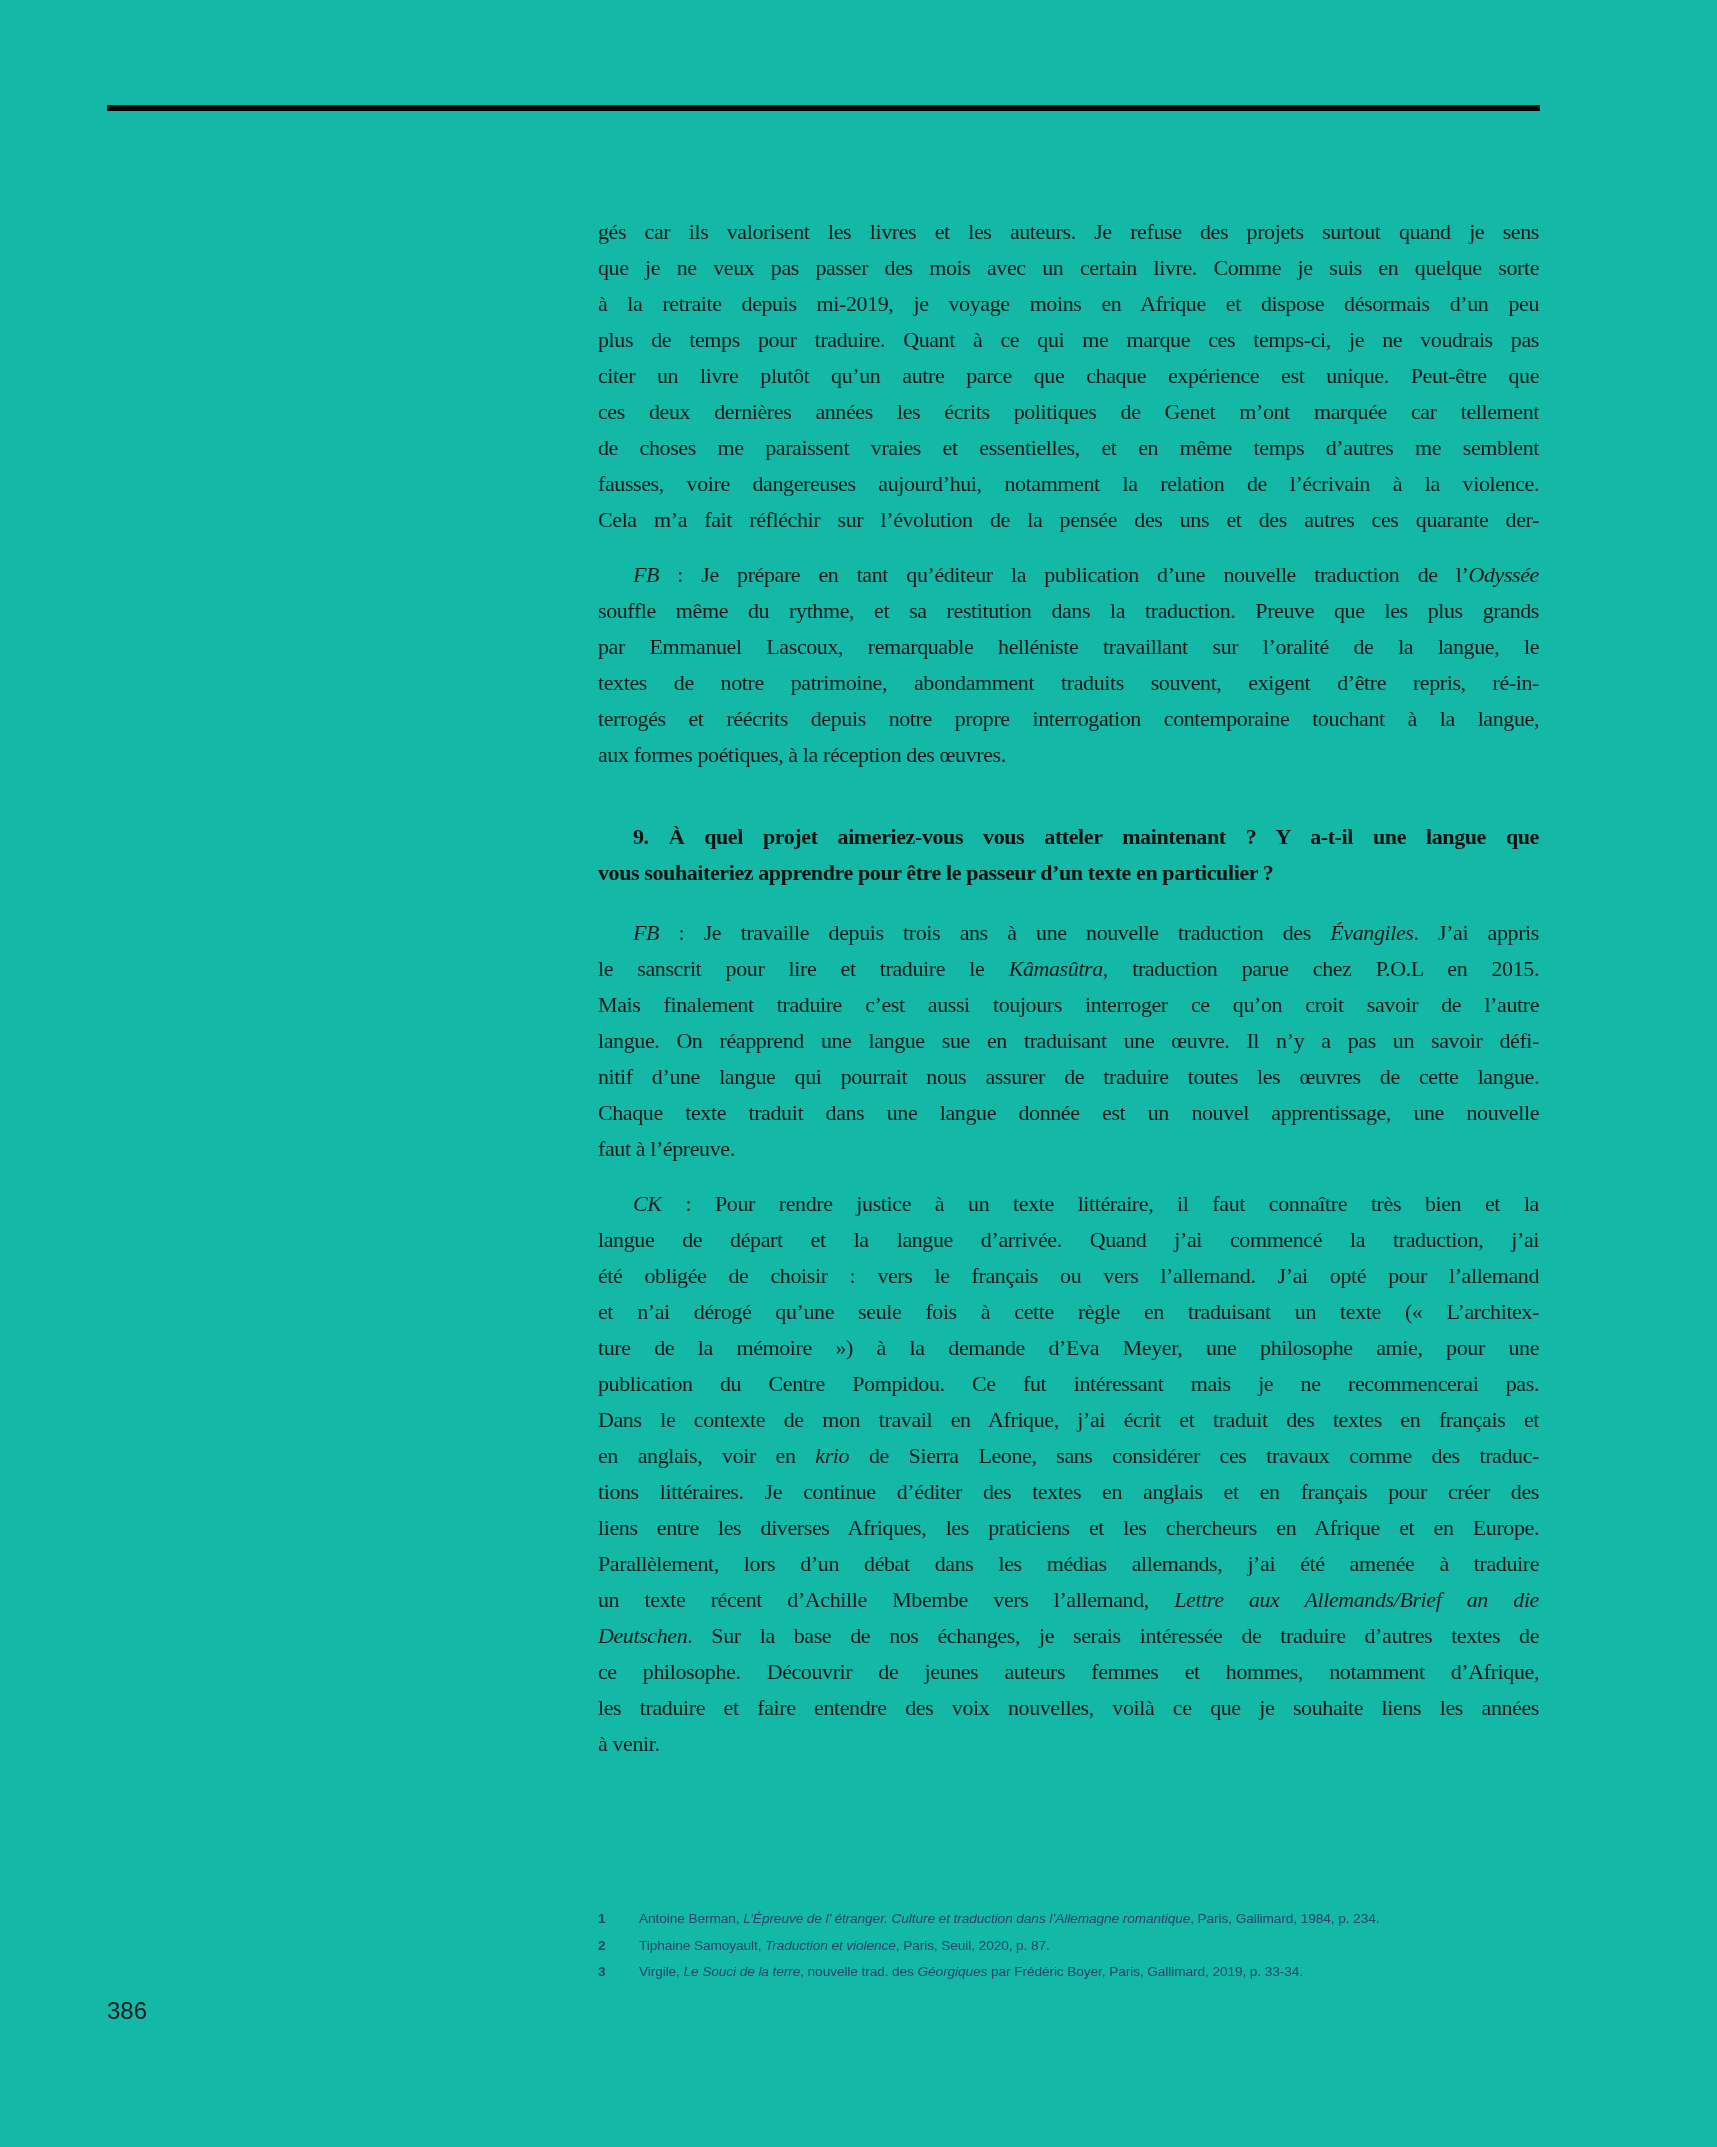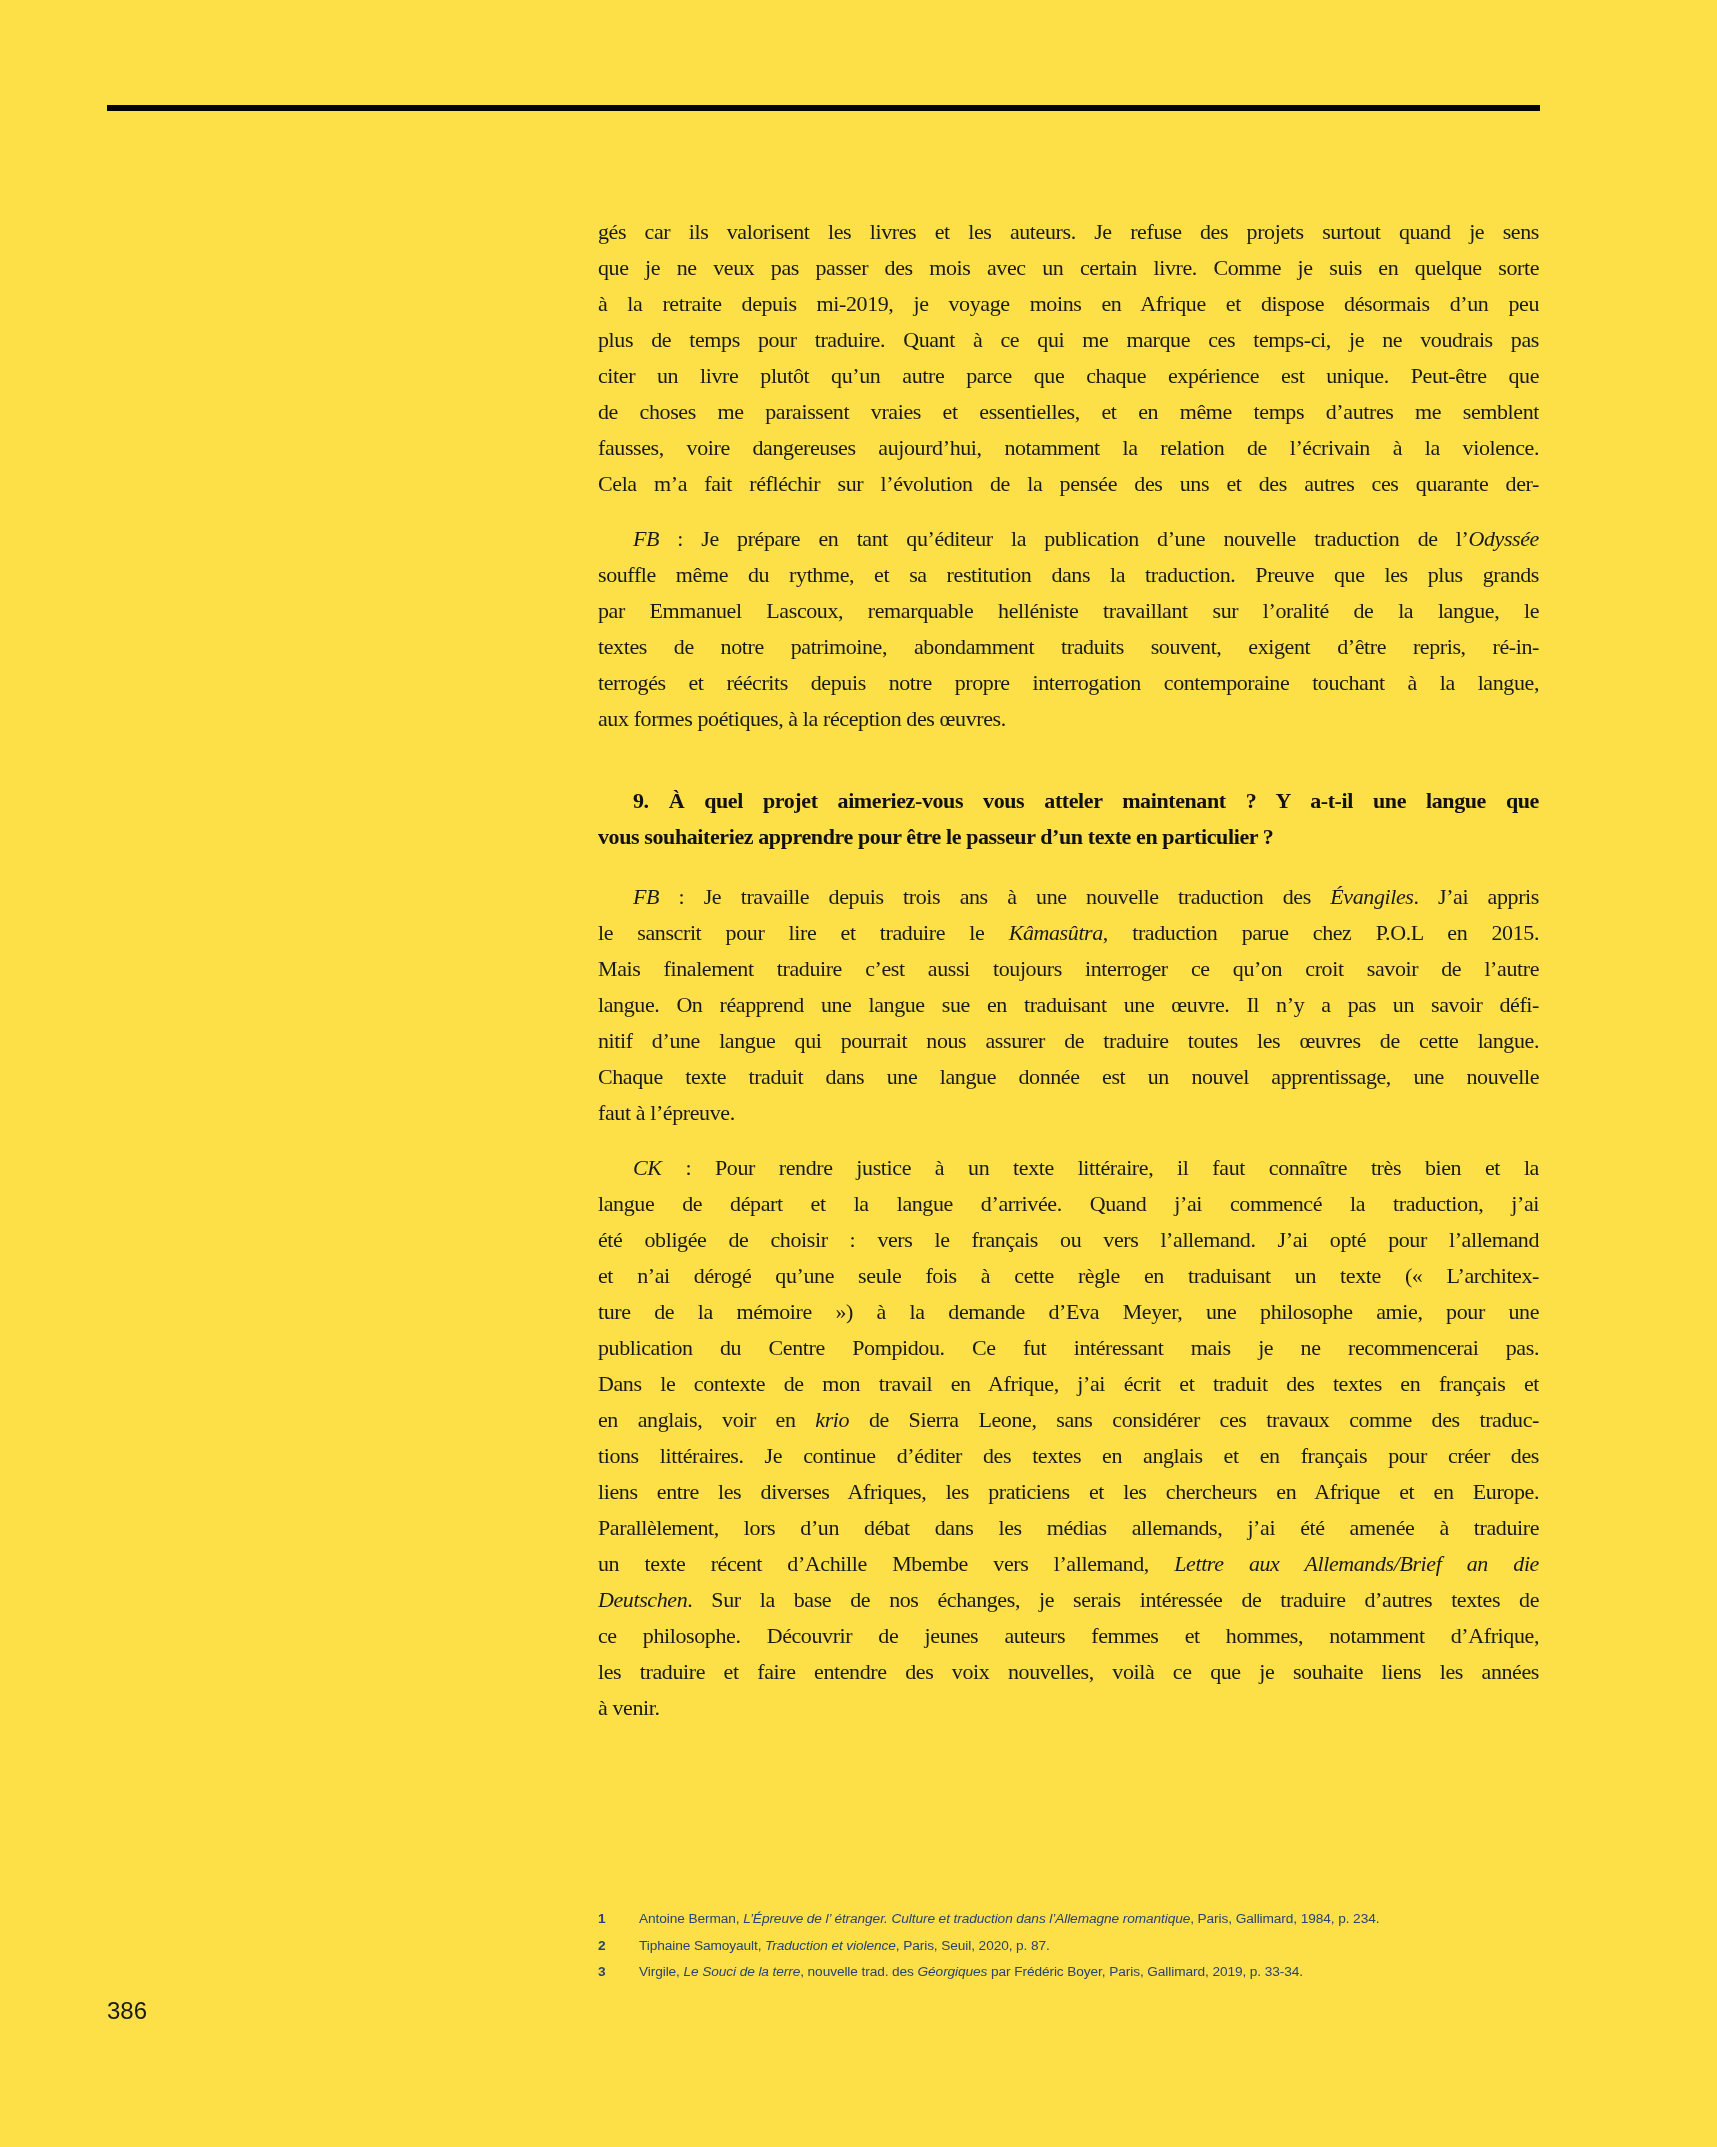--- a/index.html
+++ b/index.html
@@ -1,20 +1,20 @@
 <!DOCTYPE html>
 <html style="font-size:14.6px"><head>
 <meta charset="utf-8">
 <style>
   html, body { margin: 0; padding: 0; background: #e9e9e9; }
   .page {
     position: relative;
     width: 1718px;
     height: 2147px;
-    background: #fde047;
+    background: #14b8a6;
     overflow: hidden;
     font-family: "Liberation Serif", "DejaVu Serif", serif;
   }
   .header-rule {
     position: absolute;
     left: 107px;
     top: 105px;
     width: 1433px;
     height: 6.4px;
     background: #050505;
@@ -69,20 +69,21 @@
 <div class="page">
   <div class="header-rule"></div>
 
   <div class="text-col" id="text-col">
       <div class="para">
         <div class="line"><span>gés car ils valorisent les livres et les auteurs. Je refuse des projets surtout quand je sens</span></div>
         <div class="line"><span>que je ne veux pas passer des mois avec un certain livre. Comme je suis en quelque sorte</span></div>
         <div class="line"><span>à la retraite depuis mi-2019, je voyage moins en Afrique et dispose désormais d’un peu</span></div>
         <div class="line"><span>plus de temps pour traduire. Quant à ce qui me marque ces temps-ci, je ne voudrais pas</span></div>
         <div class="line"><span>citer un livre plutôt qu’un autre parce que chaque expérience est unique. Peut-être que</span></div>
+        <div class="line"><span>ces deux dernières années les écrits politiques de Genet m’ont marquée car tellement</span></div>
         <div class="line"><span>de choses me paraissent vraies et essentielles, et en même temps d’autres me semblent</span></div>
         <div class="line"><span>fausses, voire dangereuses aujourd’hui, notamment la relation de l’écrivain à la violence.</span></div>
         <div class="line"><span>Cela m’a fait réfléchir sur l’évolution de la pensée des uns et des autres ces quarante der-</span></div>
       </div>
       <div class="para">
         <div class="line indent"><span class="i">FB</span><span> : Je prépare en tant qu’éditeur la publication d’une nouvelle traduction de l’</span><span class="i">Odyssée</span></div>
         <div class="line"><span>souffle même du rythme, et sa restitution dans la traduction. Preuve que les plus grands</span></div>
         <div class="line"><span>par Emmanuel Lascoux, remarquable helléniste travaillant sur l’oralité de la langue, le</span></div>
         <div class="line"><span>textes de notre patrimoine, abondamment traduits souvent, exigent d’être repris, ré-in-</span></div>
         <div class="line"><span>terrogés et réécrits depuis notre propre interrogation contemporaine touchant à la langue,</span></div>

